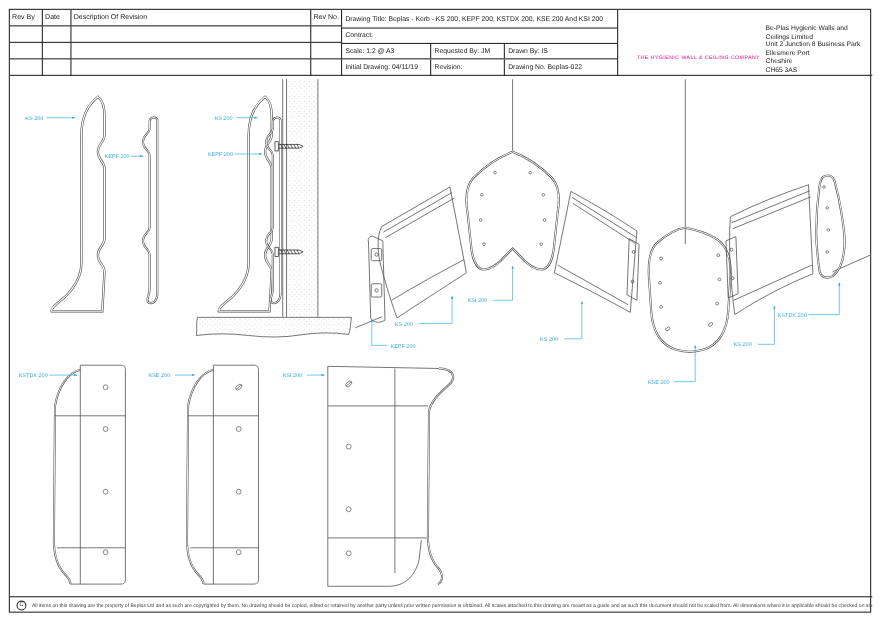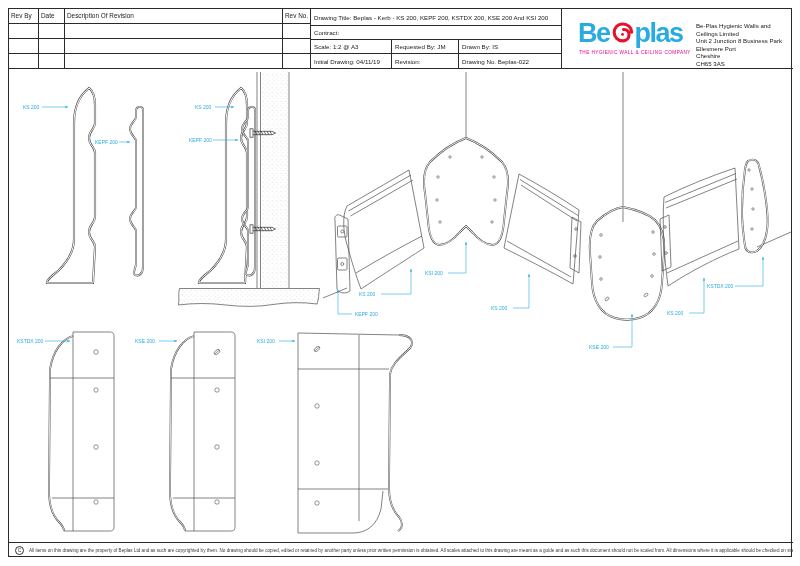--- a/index.html
+++ b/index.html
@@ -82,28 +82,20 @@
           <div class="tcell" style="width:100px;">Drawn By: IS</div>
         </div>
         <div class="trow" style="height:15px;">
           <div class="tcell b" style="width:81px;">Initial Drawing:  04/11/19</div>
           <div class="tcell b" style="width:67px;">Revision:</div>
           <div class="tcell" style="width:100px;">Drawing No. Beplas-022</div>
         </div>
       </div>
 
       <div class="logoblock">
-        <div class="logo">
-          <span class="lt">Be</span>
-          <svg width="22" height="22" viewBox="0 0 24 24">
-            <path d="M21.5,11 C21,5.5 17,2.2 11.8,2.2 C6,2.2 2.4,6.4 2.4,11.4 C2.4,16.6 6.4,20.6 11.4,20.6 C15.6,20.6 18.6,17.6 18.6,13.6 C18.6,10 15.8,7.8 12.6,8.2" fill="none" stroke="#e8112d" stroke-width="3.4" stroke-linecap="round"></path>
-            <circle cx="11.5" cy="13.5" r="1.6" fill="#e8112d"></circle>
-          </svg>
-          <span class="lt">plas</span>
-        </div>
         <div class="tagline">THE HYGIENIC WALL &amp; CEILING COMPANY</div>
         <div class="address">
           <div>Be-Plas Hygienic Walls and Ceilings Limited</div>
           <div>Unit 2 Junction 8 Business Park</div>
           <div>Ellesmere Port</div>
           <div>Cheshire</div>
           <div>CH65 3AS</div>
         </div>
       </div>
     </div>

